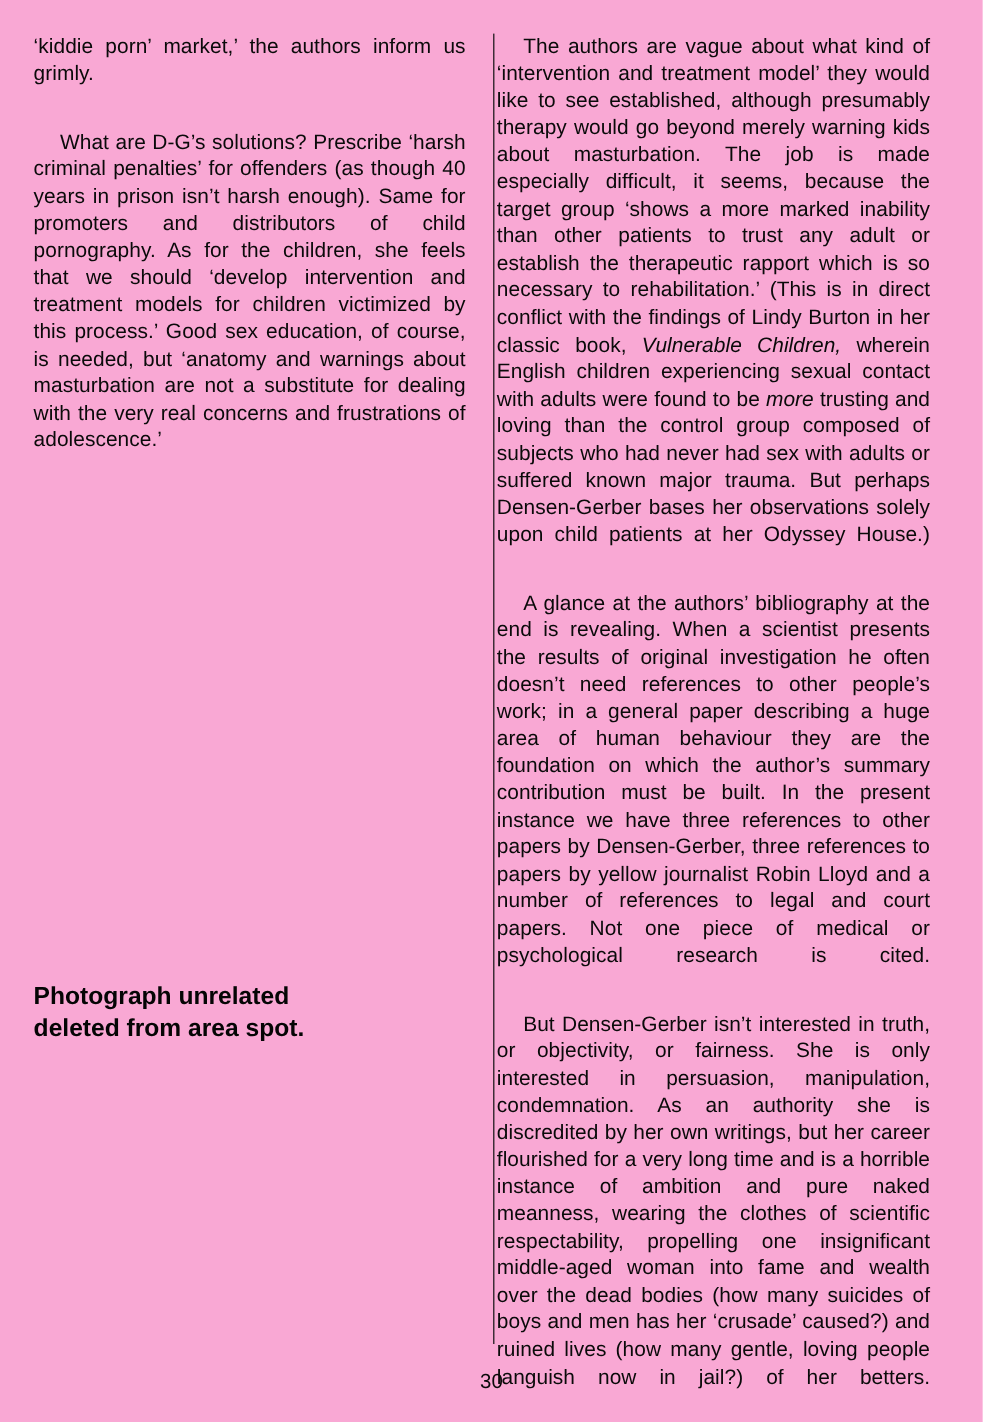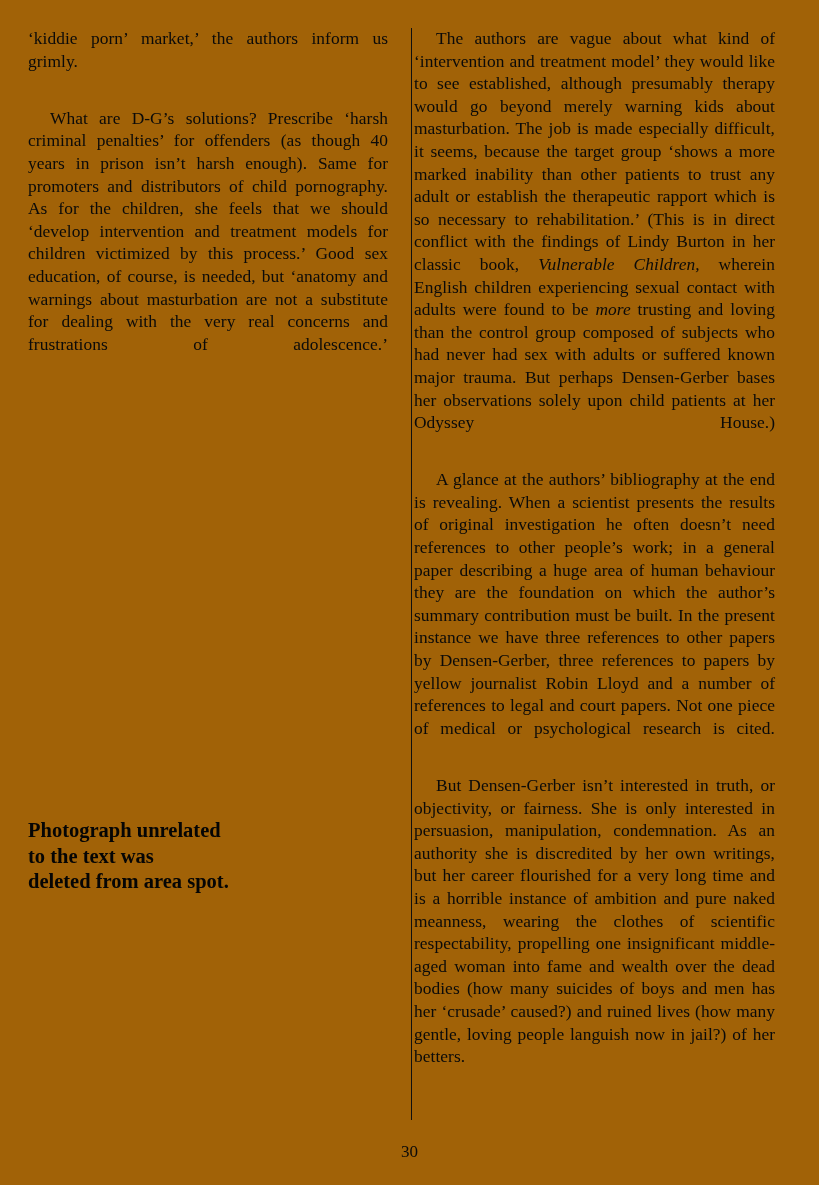--- a/index.html
+++ b/index.html
@@ -5,23 +5,23 @@
   html, body {
     margin: 0;
     padding: 0;
     background: #ffffff;
   }
 
   .page {
     position: relative;
     width: 819px;
     height: 1185px;
-    background: #a16207;
+    background: #f9a8d4;
     overflow: hidden;
-    font-family: Liberation Serif, serif;
+    font-family: Liberation Sans, sans-serif;
     color: #0a0a0a;
     box-sizing: border-box;
   }
 
   .columns {
     position: absolute;
     left: 0;
     top: 0;
     width: 819px;
     height: 1130px;
@@ -127,19 +127,18 @@
     <div class="column column-right">
       <p class="para indent"><span>The authors are vague about what kind of ‘intervention and treatment model’ they would like to see established, although presumably therapy would go beyond merely warning kids about masturbation. The job is made especially difficult, it seems, because the target group ‘shows a more marked inability than other patients to trust any adult or establish the therapeutic rapport which is so necessary to rehabilitation.’ (This is in direct conflict with the findings of Lindy Burton in her classic book, </span><em class="italic">Vulnerable Children,</em><span> wherein English children experiencing sexual contact with adults were found to be </span><em class="italic">more</em><span> trusting and loving than the control group composed of subjects who had never had sex with adults or suffered known major trauma. But perhaps Densen-Gerber bases her observations solely upon child patients at her Odyssey House.)</span></p>
       <p class="para indent"><span>A glance at the authors’ bibliography at the end is revealing. When a scientist presents the results of original investigation he often doesn’t need references to other people’s work; in a general paper describing a huge area of human behaviour they are the foundation on which the author’s summary contribution must be built. In the present instance we have three references to other papers by Densen-Gerber, three references to papers by yellow journalist Robin Lloyd and a number of references to legal and court papers. Not one piece of medical or psychological research is cited.</span></p>
       <p class="para indent"><span>But Densen-Gerber isn’t interested in truth, or objectivity, or fairness. She is only interested in persuasion, manipulation, condemnation. As an authority she is discredited by her own writings, but her career flourished for a very long time and is a horrible instance of ambition and pure naked meanness, wearing the clothes of scientific respectability, propelling one insignificant middle-aged woman into fame and wealth over the dead bodies (how many suicides of boys and men has her ‘crusade’ caused?) and ruined lives (how many gentle, loving people languish now in jail?) of her betters.</span></p>
     </div>
 
   </div>
 
   <div class="photo-note">
       <span class="note-line">Photograph unrelated</span>
-      <span class="note-line">to the text was</span>
       <span class="note-line">deleted from area spot.</span>
     </div>
 
   <div class="page-number">30</div>
 
 </div>
 
 </body></html>

